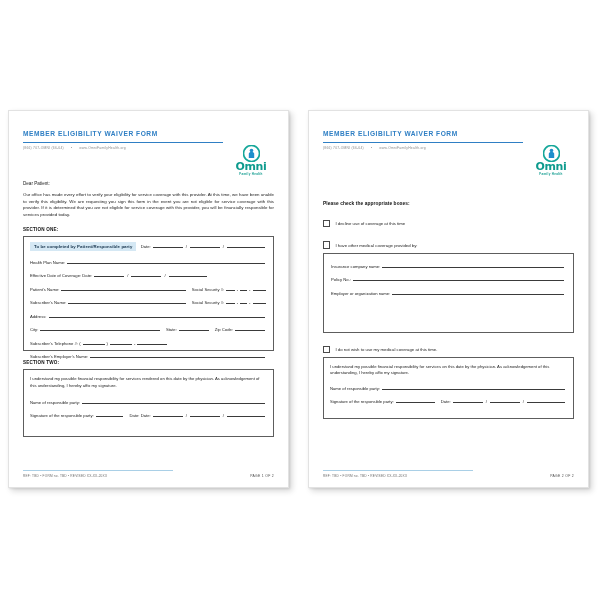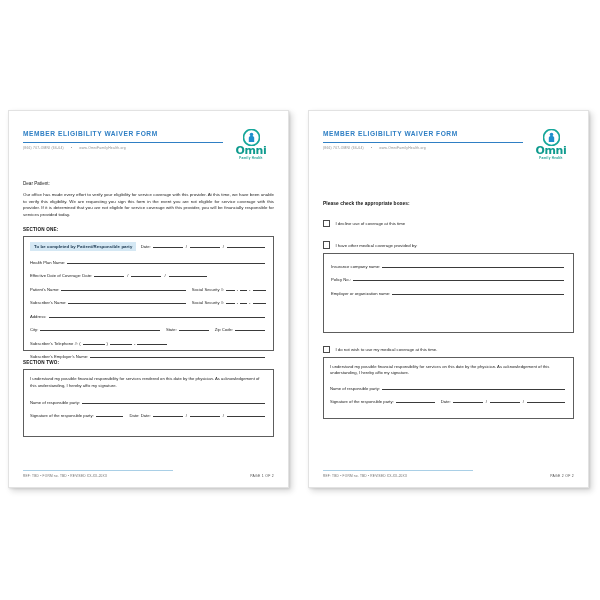--- a/index.html
+++ b/index.html
@@ -35,21 +35,21 @@
     border-top:0.8px solid #2f7fc4;
     margin-top:4px;width:200px;
   }
   .hdr-contact{
     font-size:3.3px;color:#8a8a8a;letter-spacing:0.25px;
     margin-top:2.5px;white-space:nowrap;
   }
   .hdr-contact .sep{padding:0 7px;}
 
   .logo{
-    position:absolute;right:-2px;top:0px;
+    position:absolute;right:-2px;top:16px;
     width:50px;height:36px;text-align:center;
   }
   .logo .mark{
     width:17px;height:17px;margin:0 auto;position:relative;
   }
   .logo .mark svg{display:block;}
   .logo .wordmark{
     font-size:11px;font-weight:bold;color:#0f9b8e;
     line-height:11px;letter-spacing:-0.4px;margin-top:-1px;
     font-family:"DejaVu Sans", sans-serif;

